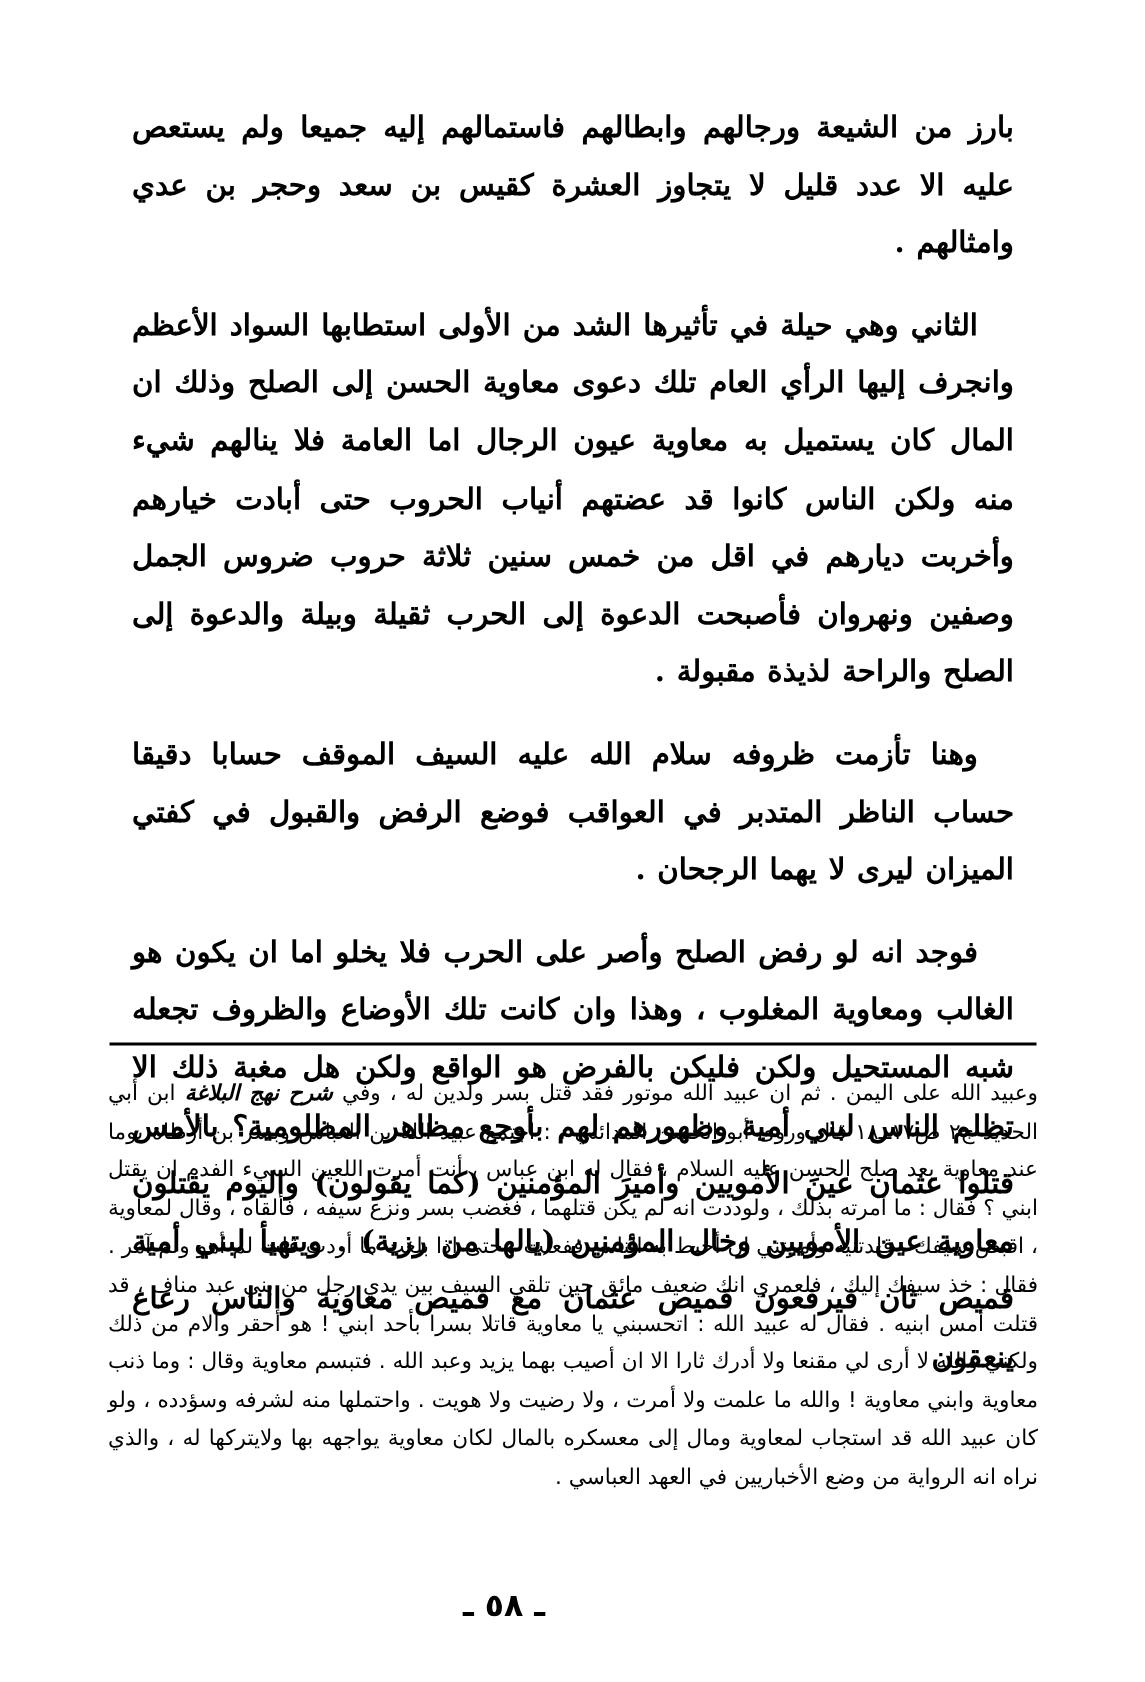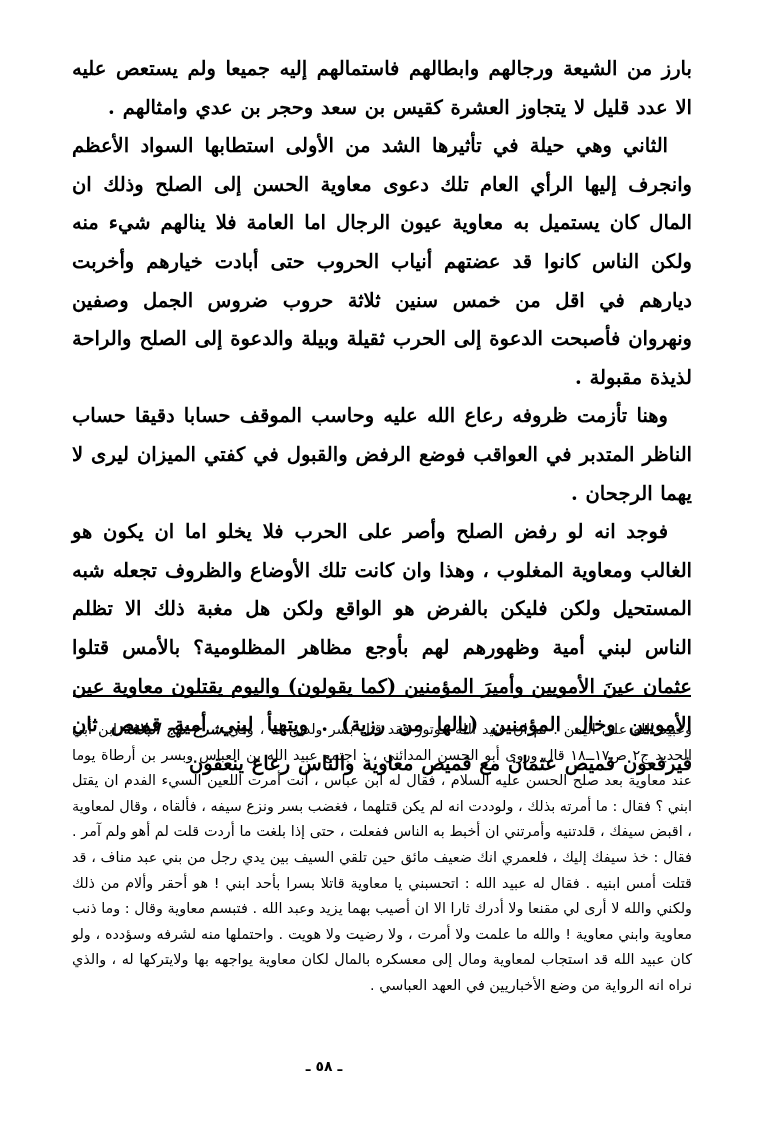--- a/index.html
+++ b/index.html
@@ -16,21 +16,21 @@
       font-family: "DejaVu Sans", sans-serif;
     }
     .page {
       position: absolute;
       left: 72px;
       top: 50px;
       width: 620px;
       direction: rtl;
     }
     .body-text p {
-      margin: 0;
+      margin: 16px;
       font-family: "DejaVu Serif", serif;
       font-size: 19.5px;
       line-height: 38.6px;
       text-align: justify;
       text-align-last: right;
       font-weight: bold;
       word-spacing: 1px;
     }
     .body-text p.indent {
       text-indent: 24px;
@@ -66,31 +66,32 @@
       font-style: italic;
     }
     .page-number {
       position: absolute;
       left: 0;
       width: 648px;
       top: 1058px;
       text-align: center;
       direction: rtl;
       font-family: "DejaVu Sans", sans-serif;
-      font-size: 14px;
+      font-size: 21px;
       font-weight: bold;
+      padding-left: 12px;
     }
   </style>
 </head>
 <body>
 
 <div class="page body-text">
   <p class="cont">بارز من الشيعة ورجالهم وابطالهم فاستمالهم إليه جميعا ولم يستعص عليه الا عدد قليل لا يتجاوز العشرة كقيس بن سعد وحجر بن عدي وامثالهم .</p>
   <p class="indent">الثاني وهي حيلة في تأثيرها الشد من الأولى استطابها السواد الأعظم وانجرف إليها الرأي العام تلك دعوى معاوية الحسن إلى الصلح وذلك ان المال كان يستميل به معاوية عيون الرجال اما العامة فلا ينالهم شيء منه ولكن الناس كانوا قد عضتهم أنياب الحروب حتى أبادت خيارهم وأخربت ديارهم في اقل من خمس سنين ثلاثة حروب ضروس الجمل وصفين ونهروان فأصبحت الدعوة إلى الحرب ثقيلة وبيلة والدعوة إلى الصلح والراحة لذيذة مقبولة .</p>
-  <p class="indent">وهنا تأزمت ظروفه رعاع الله عليه وحاسب الموقف حسابا دقيقا حساب الناظر المتدبر في العواقب فوضع الرفض والقبول في كفتي الميزان ليرى لا يهما الرجحان .</p>
+  <p class="indent">وهنا تأزمت ظروفه سلام الله عليه السيف الموقف حسابا دقيقا حساب الناظر المتدبر في العواقب فوضع الرفض والقبول في كفتي الميزان ليرى لا يهما الرجحان .</p>
   <p class="indent">فوجد انه لو رفض الصلح وأصر على الحرب فلا يخلو اما ان يكون هو الغالب ومعاوية المغلوب ، وهذا وان كانت تلك الأوضاع والظروف تجعله شبه المستحيل ولكن فليكن بالفرض هو الواقع ولكن هل مغبة ذلك الا تظلم الناس لبني أمية وظهورهم لهم بأوجع مظاهر المظلومية؟ بالأمس قتلوا عثمان عينَ الأمويين وأميرَ المؤمنين (كما يقولون) واليوم يقتلون معاوية عين الأمويين وخال المؤمنين (يالها من رزية) . ويتهيأ لبني أمية قميص ثان فيرفعون قميص عثمان مع قميص معاوية والناس رعاع ينعقون</p>
 </div>
 
 <div class="divider"></div>
 
 <div class="footnote">
   <p><span>وعبيد الله على اليمن . ثم ان عبيد الله موتور فقد قتل بسر ولدين له ، وفي </span><span class="book-title">شرح نهج البلاغة</span><span> ابن أبي الحديد ج٢ ص١٧ــ١٨ قال وروى أبو الحسن المدائني ، : اجتمع عبيد الله بن العباس وبسر بن أرطاة يوما عند معاوية بعد صلح الحسن عليه السلام ، فقال له ابن عباس ، أنت أمرت اللعين السيء الفدم ان يقتل ابني ؟ فقال : ما أمرته بذلك ، ولوددت انه لم يكن قتلهما ، فغضب بسر ونزع سيفه ، فألقاه ، وقال لمعاوية ، اقبض سيفك ، قلدتنيه وأمرتني ان أخبط به الناس ففعلت ، حتى إذا بلغت ما أردت قلت لم أهو ولم آمر . فقال : خذ سيفك إليك ، فلعمري انك ضعيف مائق حين تلقي السيف بين يدي رجل من بني عبد مناف ، قد قتلت أمس ابنيه . فقال له عبيد الله : اتحسبني يا معاوية قاتلا بسرا بأحد ابني ! هو أحقر وألام من ذلك ولكني والله لا أرى لي مقنعا ولا أدرك ثارا الا ان أصيب بهما يزيد وعبد الله . فتبسم معاوية وقال : وما ذنب معاوية وابني معاوية ! والله ما علمت ولا أمرت ، ولا رضيت ولا هويت . واحتملها منه لشرفه وسؤدده ، ولو كان عبيد الله قد استجاب لمعاوية ومال إلى معسكره بالمال لكان معاوية يواجهه بها ولايتركها له ، والذي نراه انه الرواية من وضع الأخباريين في العهد العباسي .</span></p>
 </div>
 
 <div class="page-number">ـ ٥٨ ـ</div>

